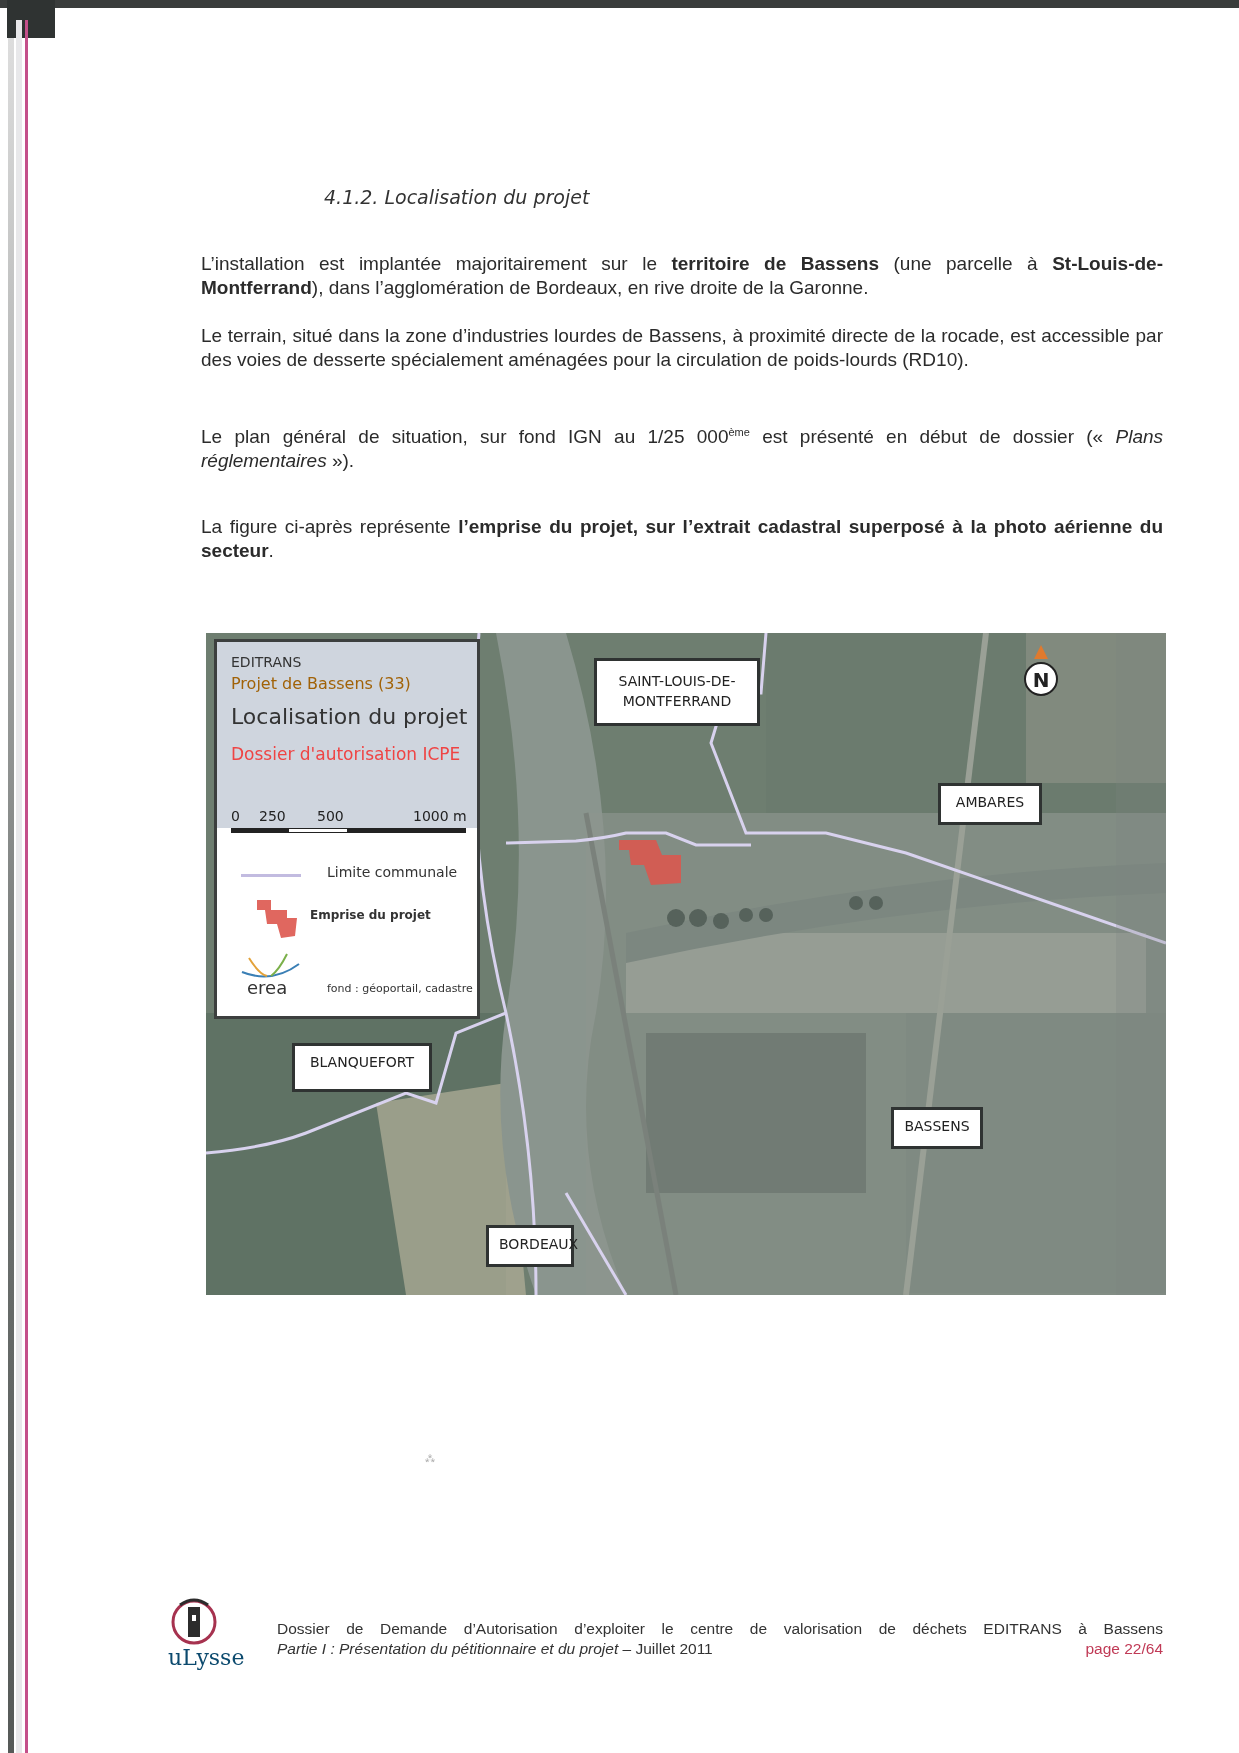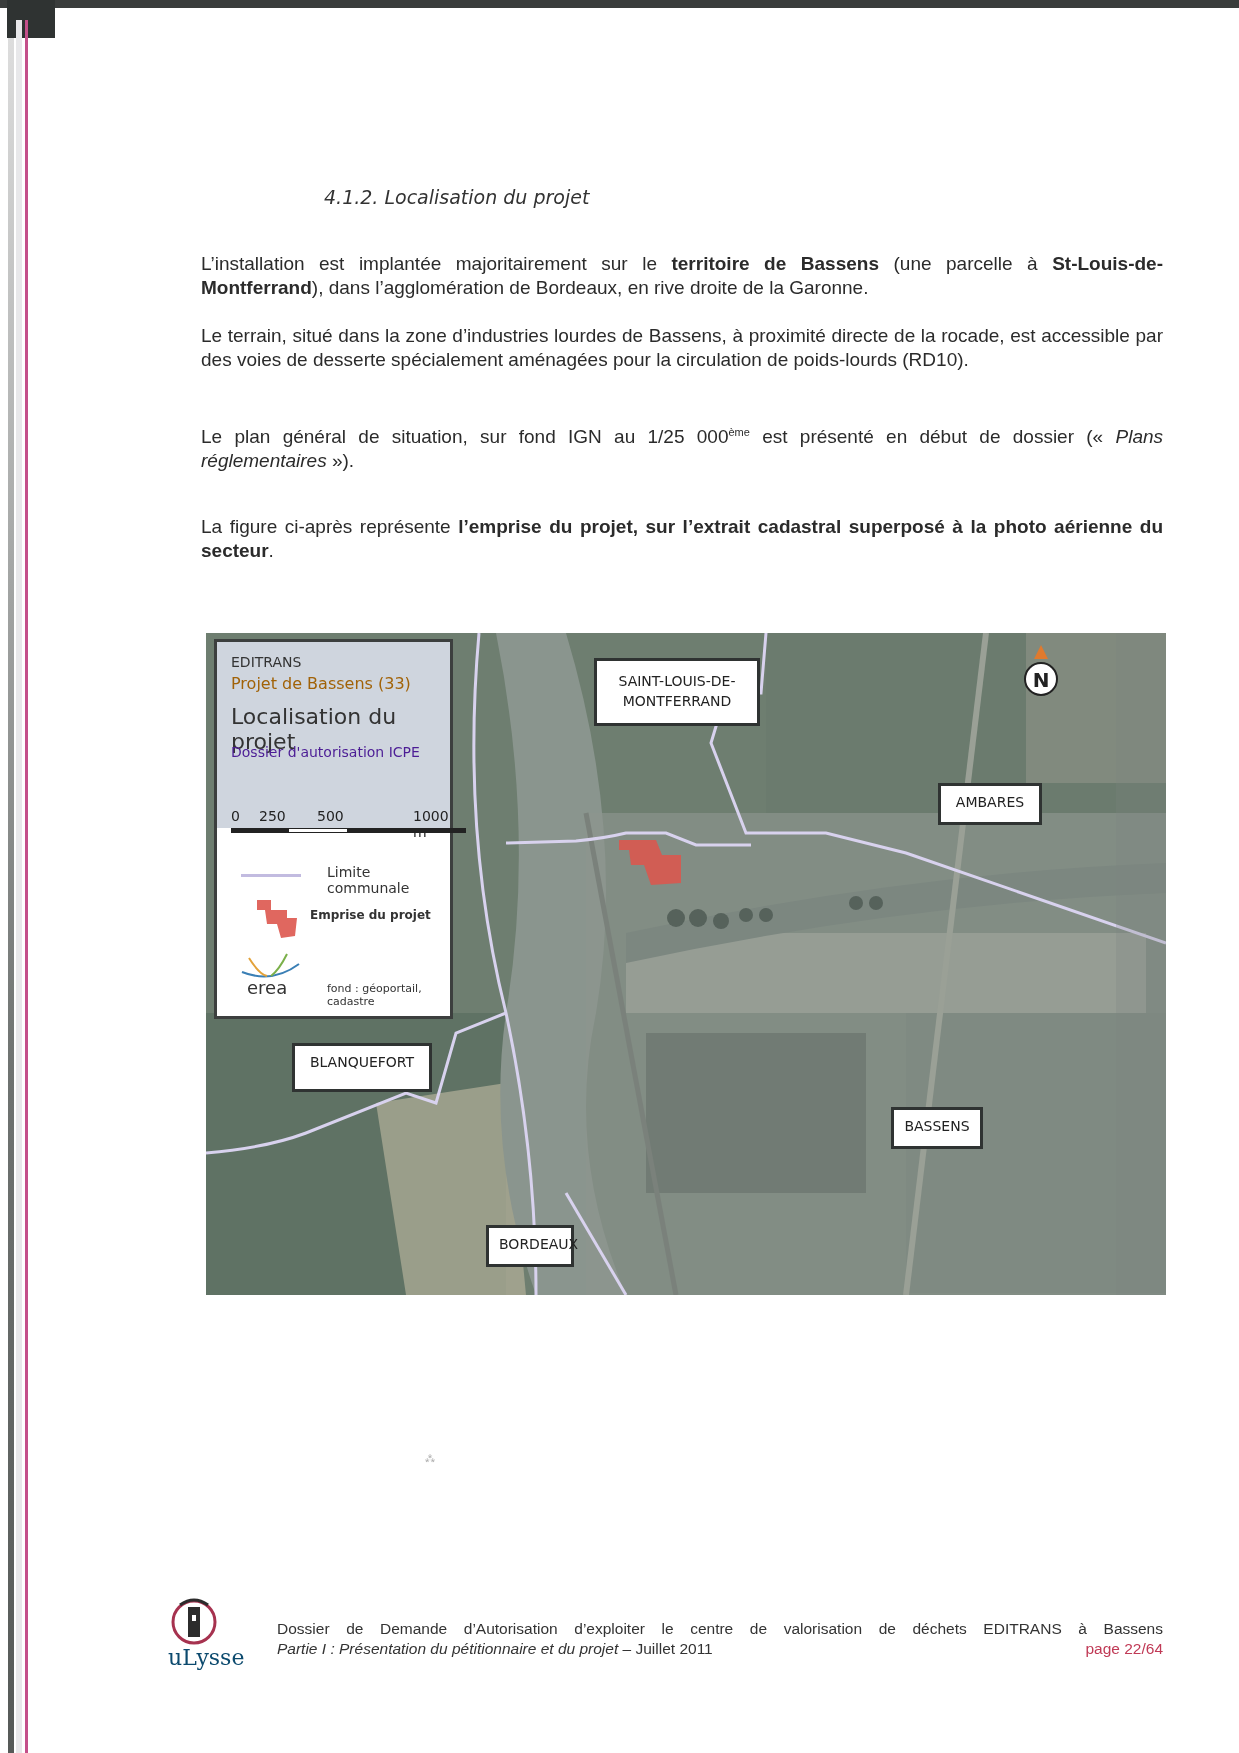--- a/index.html
+++ b/index.html
@@ -31,29 +31,29 @@
   #p3 { top: 420px; }
   #p4 { top: 515px; }
 
   
   .map {
     position: absolute; left: 206px; top: 633px; width: 960px; height: 662px;
     background: #6f7f72; overflow: hidden;
   }
   .map svg.bg { position: absolute; left: 0; top: 0; }
   .legend-box {
-    position: absolute; left: 8px; top: 6px; width: 239px; height: 380px;
+    position: absolute; left: 8px; top: 6px; width: 266px; height: 380px;
     background: #ffffff; border: 3px solid #3c3f3e; box-sizing: border-box;
     font-family: "DejaVu Sans", sans-serif;
   }
   .legend-top { position: absolute; left: 0; top: 0; width: 100%; height: 186px; background: #cfd5de; }
   .lg-org { position: absolute; left: 14px; top: 12px; font-size: 14px; color: #333; }
   .lg-proj { position: absolute; left: 14px; top: 32px; font-size: 16px; color: #a16207; }
   .lg-title { position: absolute; left: 14px; top: 62px; font-size: 22px; color: #333; }
-  .lg-sub { position: absolute; left: 14px; top: 102px; font-size: 14px; color: #4c1d95; }
+  .lg-sub { position: absolute; left: 14px; top: 102px; font-size: 17px; color: #ef4444; }
   .scale-labels span { position: absolute; top: 166px; font-size: 14px; color: #222; }
   .scale-bar { position: absolute; left: 14px; top: 186px; width: 235px; height: 5px; background: #222; }
   .scale-bar .seg { position: absolute; left: 58px; top: 0; width: 58px; height: 5px; background: #fff; border-top: 1px solid #222; border-bottom: 1px solid #222; box-sizing: border-box; }
   .lg-line-sym { position: absolute; left: 24px; top: 232px; width: 60px; height: 3px; background: #c2bbe0; }
   .lg-line-label { position: absolute; left: 110px; top: 222px; font-size: 14px; color: #333; }
   .lg-poly-sym { position: absolute; left: 40px; top: 258px; }
   .lg-poly-label { position: absolute; left: 93px; top: 266px; font-size: 12px; color: #333; font-weight: bold; }
   .erea-logo { position: absolute; left: 20px; top: 310px; }
   .erea-text { position: absolute; left: 30px; top: 335px; font-size: 18px; color: #333; }
   .lg-credit { position: absolute; left: 110px; top: 340px; font-size: 11px; color: #333; }

